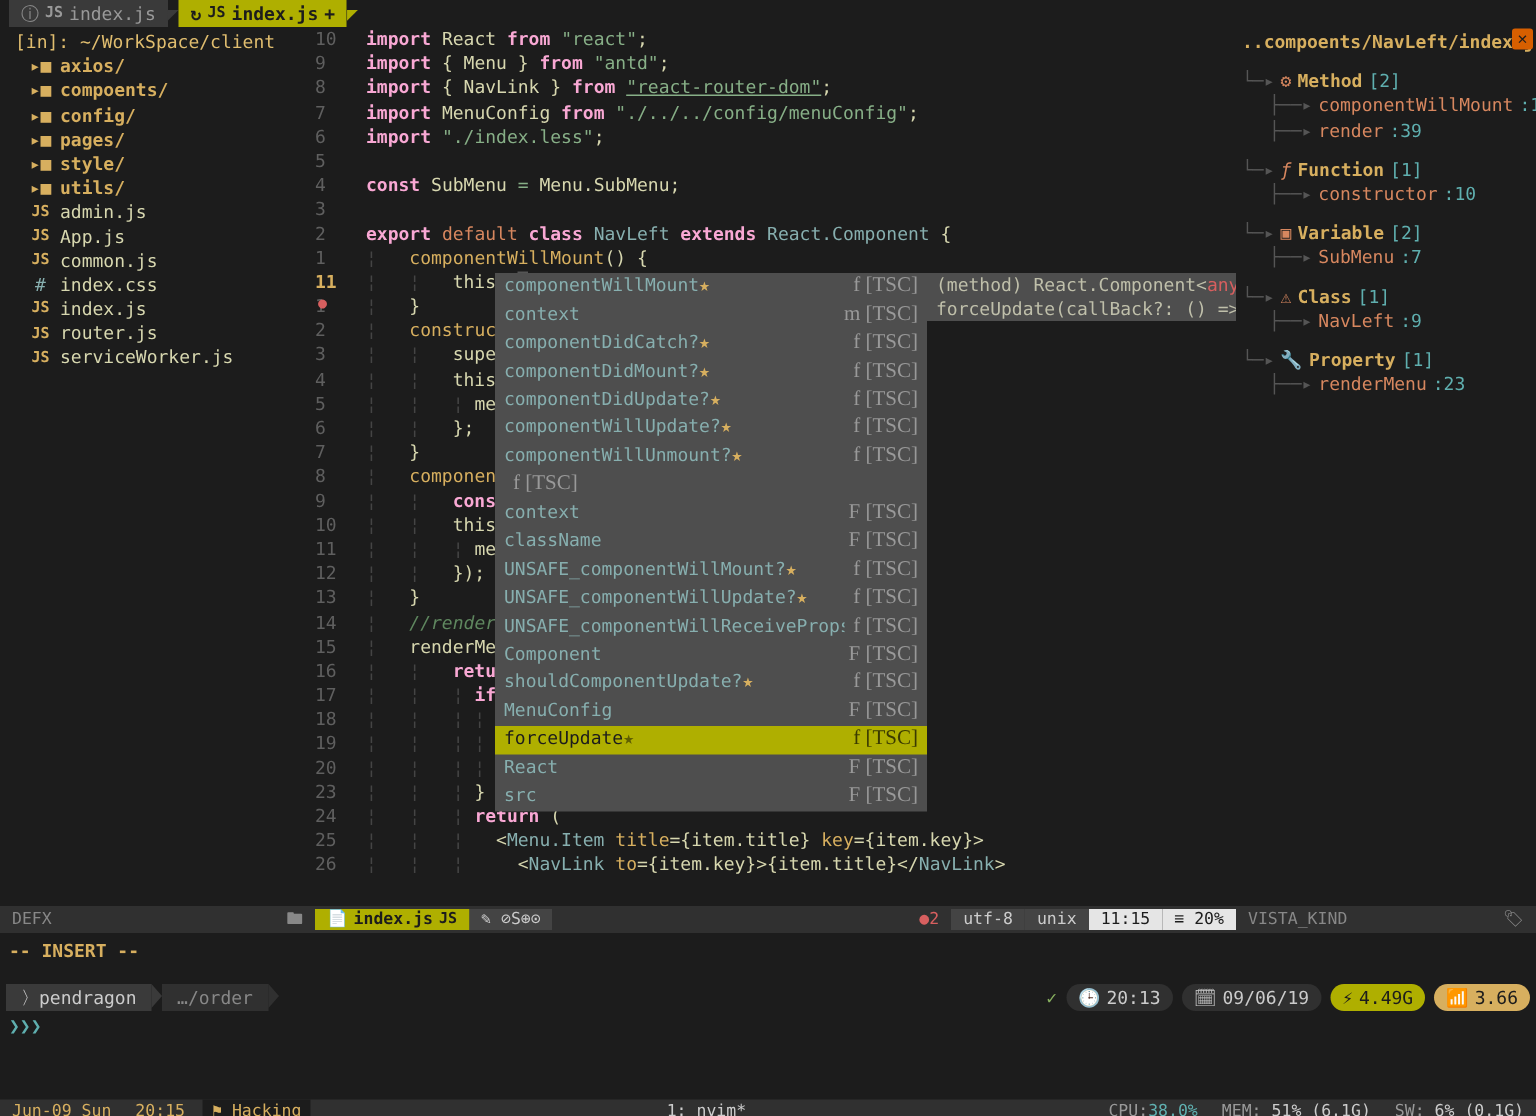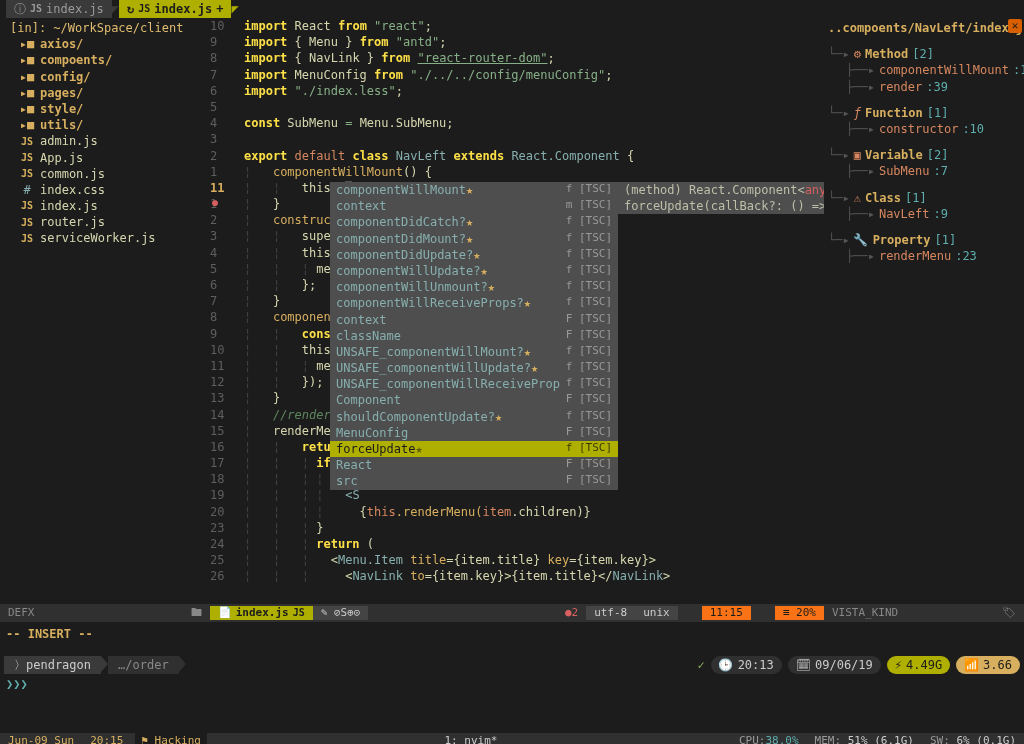--- a/index.html
+++ b/index.html
@@ -46,21 +46,21 @@
     flex: 1;
     background: #1c1c1c;
     position: relative;
     overflow: hidden;
   }
   .gutter-marker { position: absolute; left: 0; color: #d75f00; font-weight: bold; }
   .line { display: flex; }
   .lnum { width: 34px; text-align: left; color: #5f5f5f; padding-right: 6px; flex-shrink: 0; }
   .lnum.curr { color: #d7af5f; font-weight: bold; }
   .code { white-space: pre; }
-  .kw { color: #fde047; font-weight: bold; }
+  .kw { color: #f9a8d4; font-weight: bold; }
   .kw2 { color: #d7875f; }
   .str { color: #87af87; }
   .str-u { color: #87af87; text-decoration: underline; }
   .id { color: #d7d7af; }
   .fn { color: #d7af5f; }
   .cls { color: #87afaf; }
   .op { color: #87af87; }
   .cmt { color: #5f875f; font-style: italic; }
   .tag { color: #87afaf; }
   .bar { color: #444; }
@@ -68,21 +68,21 @@
   .popup {
     position: absolute;
     top: 164px; left: 120px;
     width: 288px;
     background: #4e4e4e;
     z-index: 5;
     font-size: 12px;
   }
   .popup-row { display: flex; justify-content: space-between; padding: 0 6px; color: #87afaf; }
   .popup-row .l { white-space: nowrap; overflow: hidden; }
-  .popup-row .r { color: #999; white-space: nowrap; padding-left: 6px; font-size: 11px; }
+  .popup-row .r { color: #999; white-space: nowrap; padding-left: 6px; font-size: 14px; font-family: Liberation Serif, serif; }
   .popup-row.sel { background: #afaf00; color: #1c1c1c; }
   .popup-row.sel .r { color: #3a3a00; }
   .star { color: #d7af5f; }
   .popup-row.sel .star { color: #5f5f00; }
   .sig {
     position: absolute;
     top: 164px; left: 408px;
     width: 414px;
     background: #4e4e4e;
     color: #bfbfaa;
@@ -120,21 +120,21 @@
     align-items: center;
     background: #303030;
     height: 18px;
     font-size: 11px;
     color: #888;
   }
   .statline .seg { padding: 0 8px; display: inline-flex; align-items: center; gap: 4px; }
   .statline .seg.hl { background: #afaf00; color: #1c1c1c; font-weight: bold; }
   .statline .seg.grey { background: #444; color: #ccc; }
   .statline .seg.dark { background: #303030; text-align: right; }
-  .statline .seg.teal { background: #f97316; color: #1c1c1c; margin-left: 24px; }
+  .statline .seg.teal { background: #e5e5e5; color: #1c1c1c; }
   .statline .spacer { flex: 1; }
   .statline .red { color: #d75f5f; }
   .mode { color: #d7af5f; font-weight: bold; padding: 4px 6px; }
   .prompt {
     display: flex; align-items: center; gap: 0; padding: 2px 4px;
     font-size: 12px;
   }
   .chip { padding: 1px 10px; background: #3a3a3a; color: #ccc; position: relative; }
   .chip::after {
     content: ""; position: absolute; right: -7px; top: 0;
@@ -408,21 +408,20 @@
         </div>
         <div class="popup-row">
           <span class="l">componentWillUpdate?<span class="star">★</span></span>
           <span class="r">f [TSC]</span>
         </div>
         <div class="popup-row">
           <span class="l">componentWillUnmount?<span class="star">★</span></span>
           <span class="r">f [TSC]</span>
         </div>
         <div class="popup-row">
-          <span class="l">componentWillReceiveProps?<span class="star">★</span></span>
           <span class="r">f [TSC]</span>
         </div>
         <div class="popup-row">
           <span class="l">context</span>
           <span class="r">F [TSC]</span>
         </div>
         <div class="popup-row">
           <span class="l">className</span>
           <span class="r">F [TSC]</span>
         </div>

